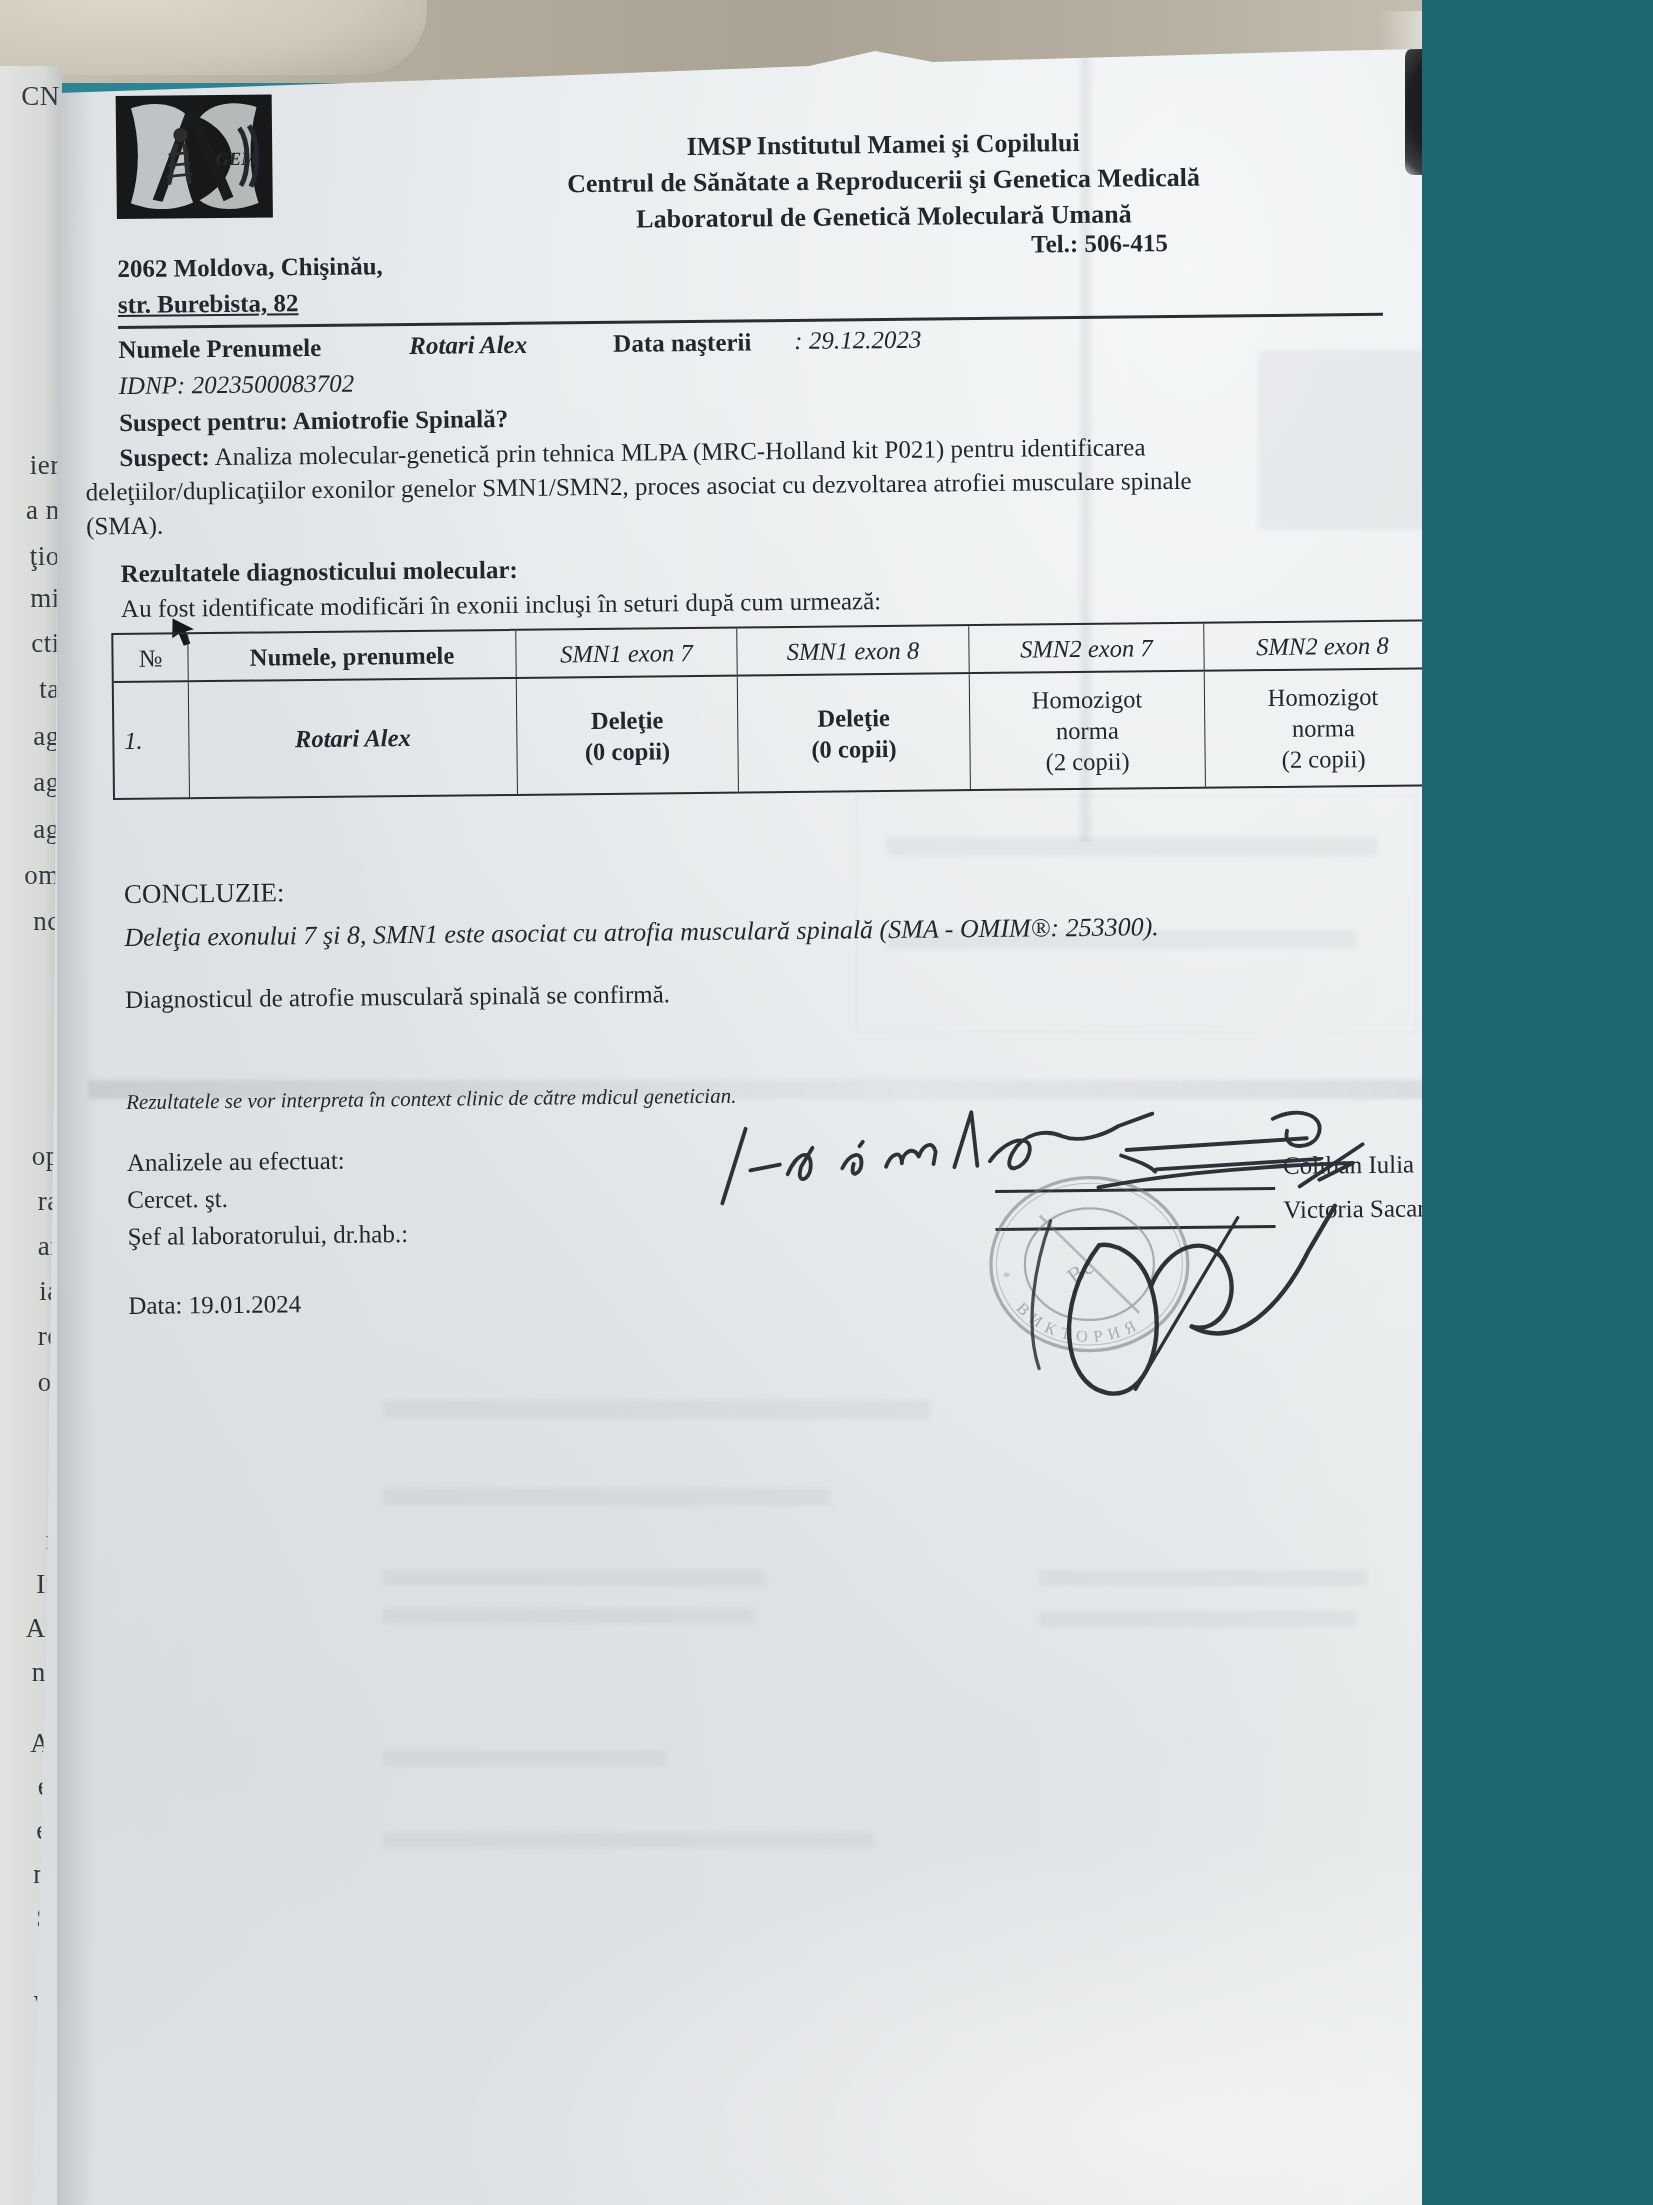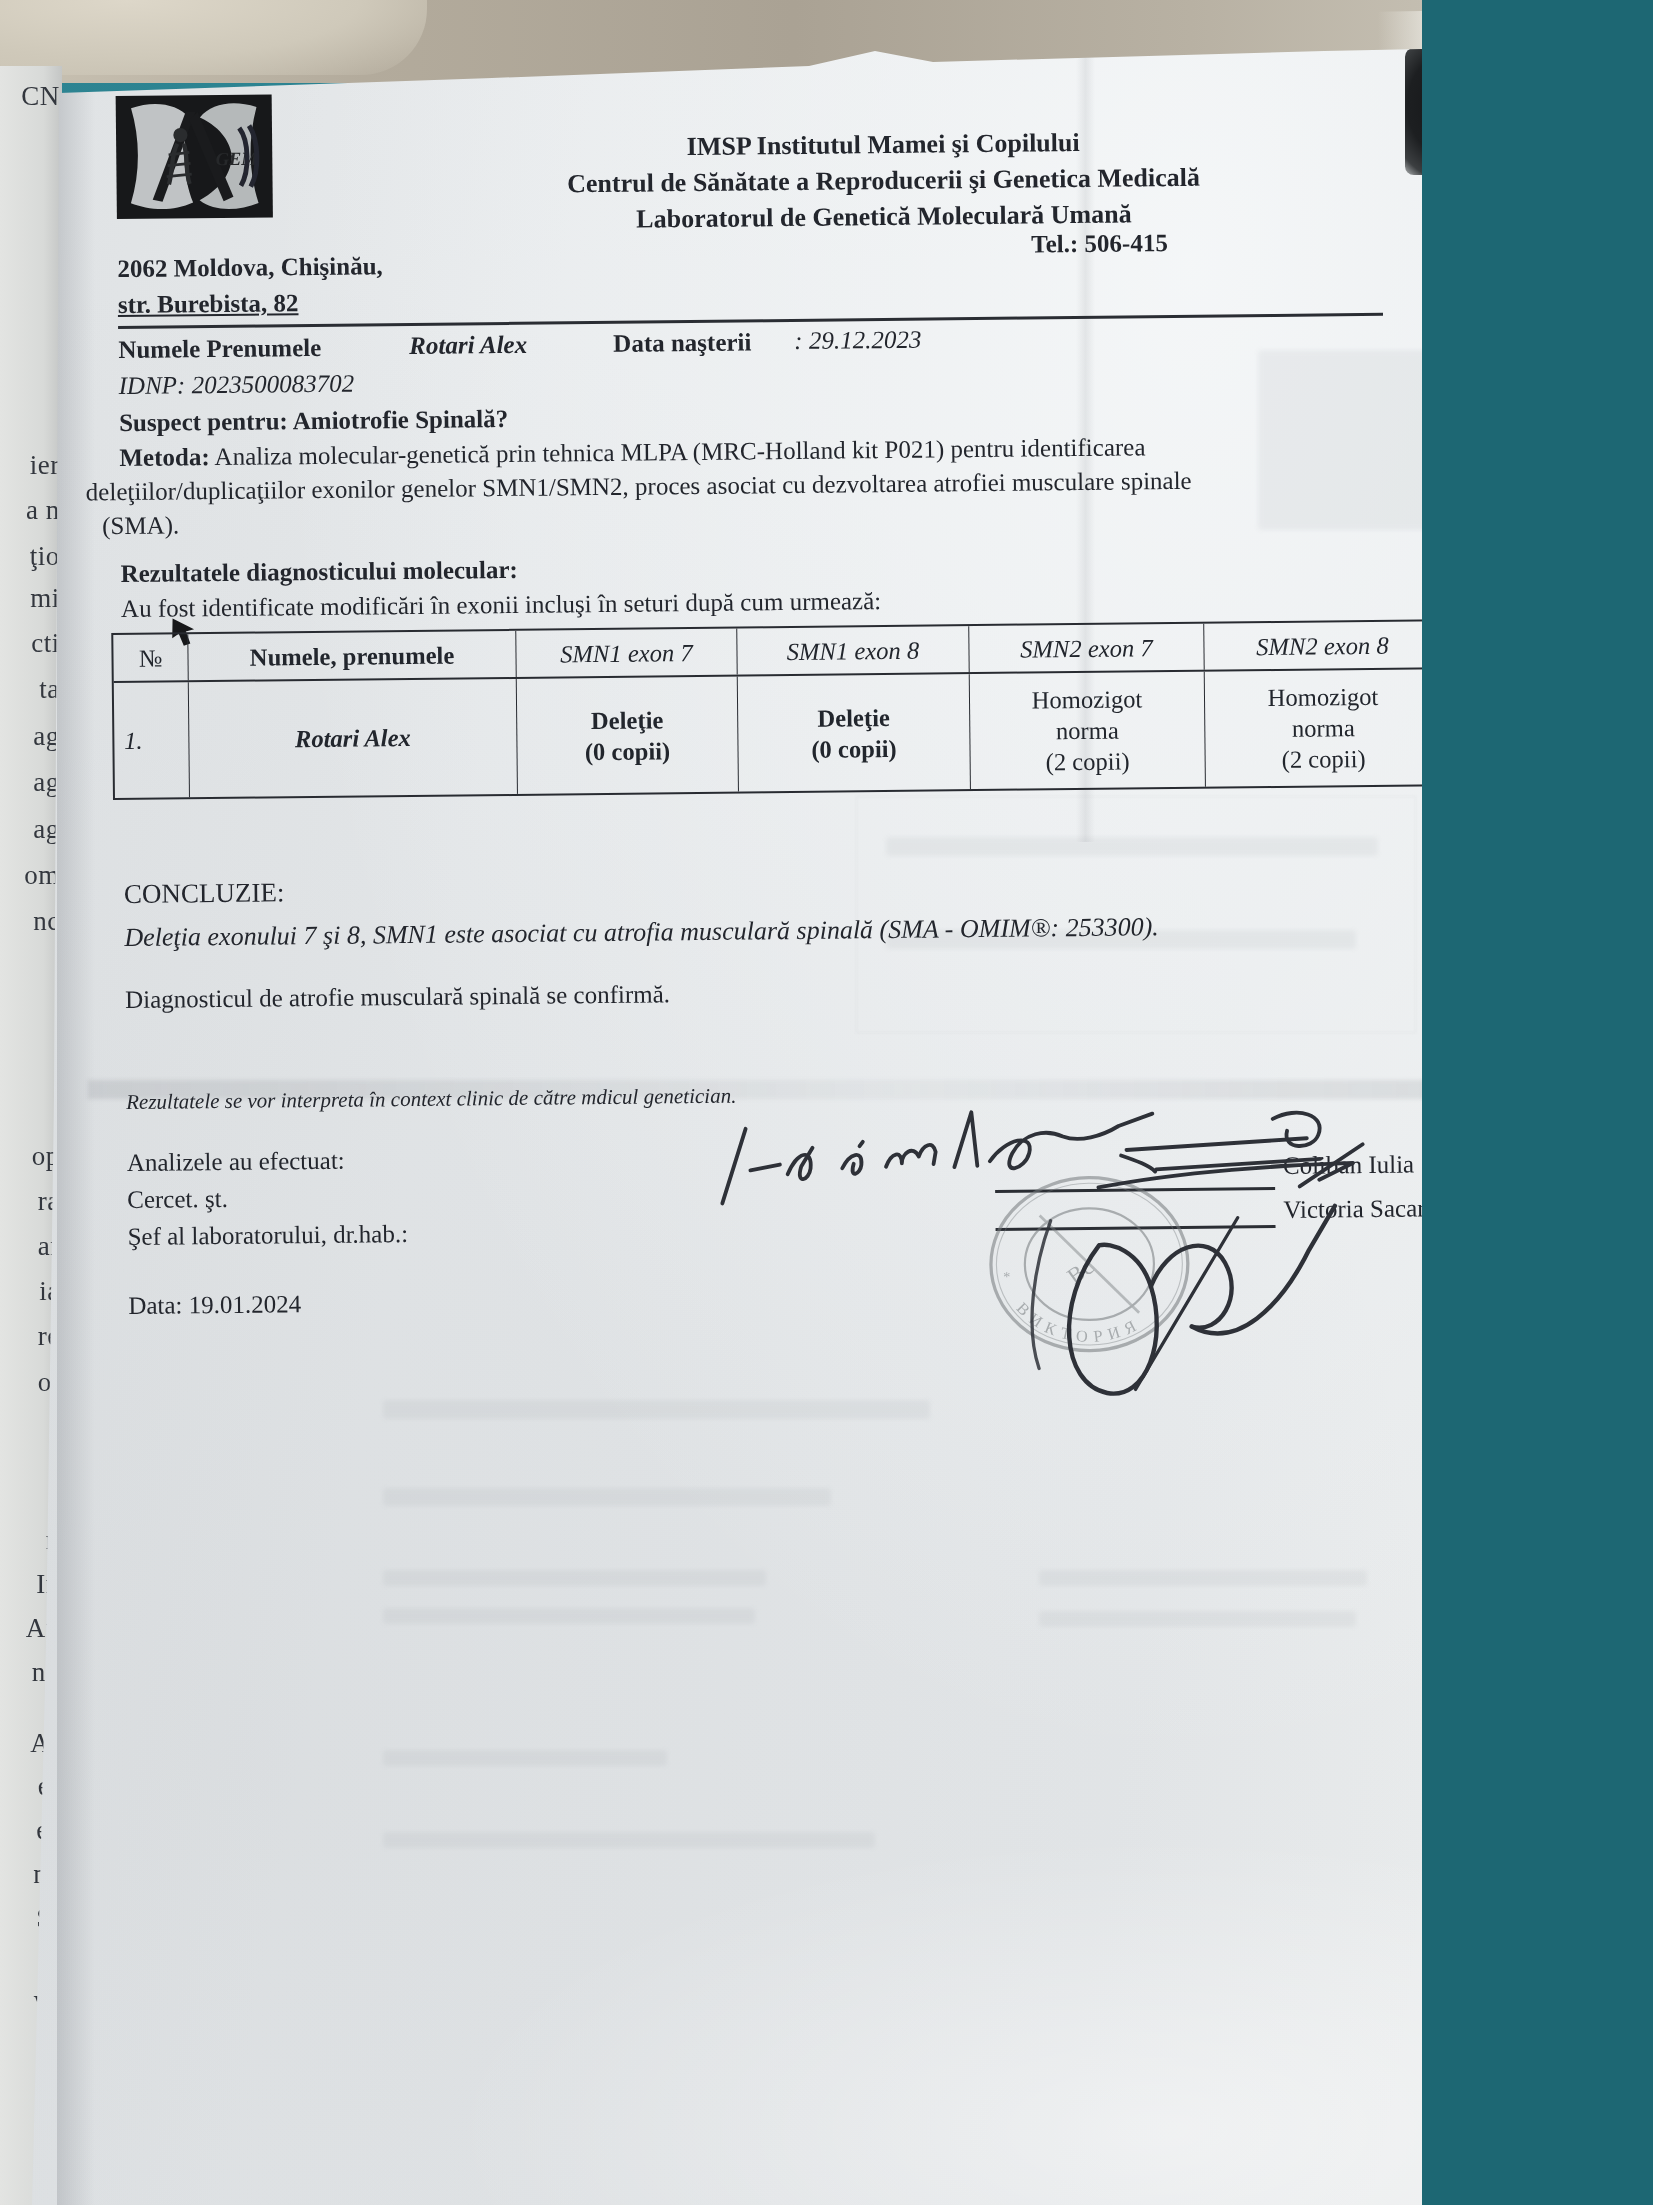--- a/index.html
+++ b/index.html
@@ -163,23 +163,23 @@
       <div class="t b" style="left:116px;top:291px;text-decoration:underline;">str. Burebista, 82</div>
       <div class="abs" id="addr-rule"></div>
 
       <div class="t b" style="left:116px;top:336px;">Numele Prenumele</div>
       <div class="t b i" style="left:407px;top:335px;">Rotari Alex</div>
       <div class="t b" style="left:611px;top:335px;">Data naşterii</div>
       <div class="t i" style="left:792px;top:334px;">: 29.12.2023</div>
       <div class="t i" style="left:116px;top:372px;">IDNP:  2023500083702</div>
       <div class="t b" style="left:116px;top:409px;">Suspect pentru: Amiotrofie Spinală?</div>
 
-      <div class="t" style="left:116px;top:444px;"><span class="b">Metoda:</span><span> Analiza molecular-genetică prin tehnica MLPA (MRC-Holland kit P021) pentru identificarea</span></div>
+      <div class="t" style="left:116px;top:444px;"><span class="b">Suspect:</span><span> Analiza molecular-genetică prin tehnica MLPA (MRC-Holland kit P021) pentru identificarea</span></div>
       <div class="t" style="left:82px;top:478px;">deleţiilor/duplicaţiilor exonilor genelor SMN1/SMN2, proces asociat cu dezvoltarea atrofiei musculare spinale</div>
-      <div class="t" style="left:98px;top:512px;">(SMA).</div>
+      <div class="t" style="left:82px;top:512px;">(SMA).</div>
 
       <div class="t b" style="left:116px;top:560px;">Rezultatele diagnosticului molecular:</div>
       <div class="t" style="left:116px;top:595px;">Au fost identificate modificări în exonii incluşi în seturi după cum urmează:</div>
 
       <svg class="overlay" width="1654" height="2205" viewBox="0 0 3024 4032">
         <polygon points="306,1132 345,1152 330,1156 338,1178 326,1182 317,1160 305,1168" fill="#17181a"></polygon>
       </svg>
 
       <div class="abs" id="res-table">
         <div class="trow hd">

